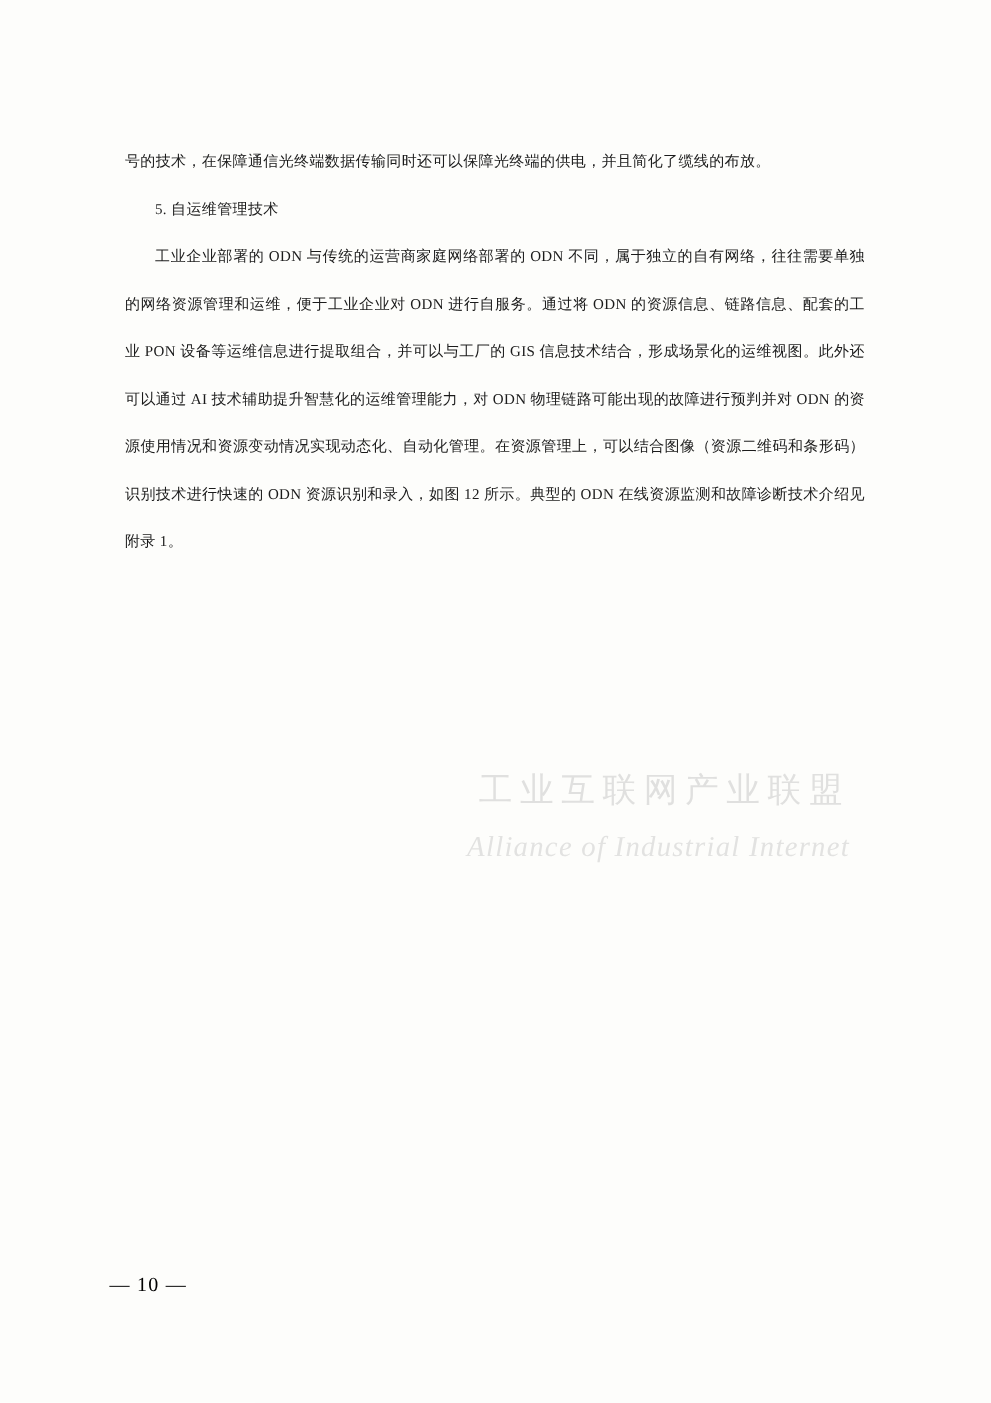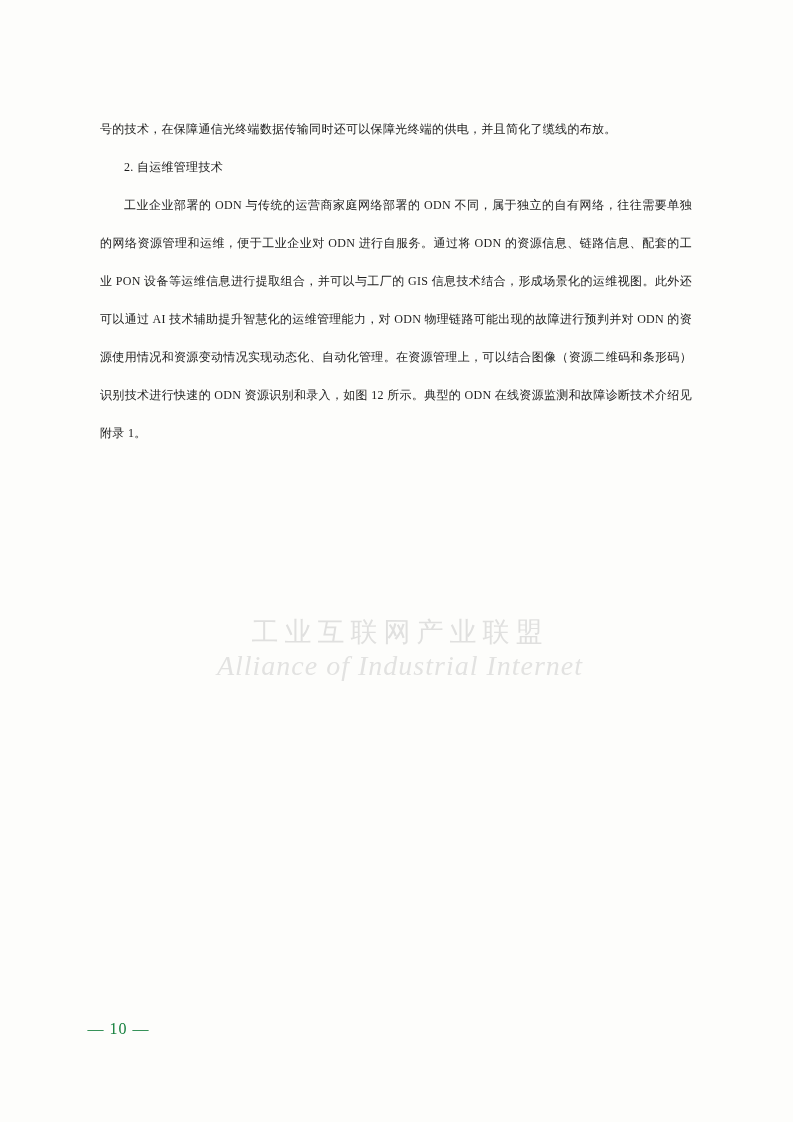--- a/index.html
+++ b/index.html
@@ -43,70 +43,70 @@
     text-indent: 2em;
   }
   .para.heading-num {
     text-indent: 2em;
   }
   .watermark {
     position: absolute;
     left: 120px;
     top: 614px;
     width: 560px;
-    text-align: center;
+    text-align: right;
     pointer-events: none;
     user-select: none;
     z-index: 5;
   }
   .watermark .wm-line1 {
     font-size: 27px;
     color: rgba(150, 150, 150, 0.28);
     letter-spacing: 6px;
     font-family: "Liberation Serif", serif;
     white-space: nowrap;
   }
   .watermark .wm-line2 {
-    font-size: 28px;
+    font-size: 23px;
     color: rgba(150, 150, 150, 0.26);
     font-style: italic;
     letter-spacing: 1px;
-    margin-top: 0;
+    margin-top: 15px;
     font-family: "Liberation Serif", serif;
     white-space: nowrap;
   }
   .page-number {
     position: absolute;
     left: 0;
     top: 1020px;
     width: 627px;
     text-align: center;
     font-size: 16px;
-    color: #15803d;
+    color: #000000;
     font-family: "Liberation Serif", serif;
     letter-spacing: 1px;
   }
   .page-number-inner {
     display: inline-block;
     margin-left: -390px;
   }
 </style>
 </head>
 <body>
 
 <div class="page">
 
   <div class="watermark">
     <div class="wm-line1">工业互联网产业联盟</div>
     <div class="wm-line2">Alliance of Industrial Internet</div>
   </div>
 
   <div class="content">
     <p class="para">号的技术，在保障通信光终端数据传输同时还可以保障光终端的供电，并且简化了缆线的布放。</p>
-    <p class="para heading-num">2. 自运维管理技术</p>
+    <p class="para heading-num">5. 自运维管理技术</p>
     <p class="para indent">工业企业部署的 ODN 与传统的运营商家庭网络部署的 ODN 不同，属于独立的自有网络，往往需要单独的网络资源管理和运维，便于工业企业对 ODN 进行自服务。通过将 ODN 的资源信息、链路信息、配套的工业 PON 设备等运维信息进行提取组合，并可以与工厂的 GIS 信息技术结合，形成场景化的运维视图。此外还可以通过 AI 技术辅助提升智慧化的运维管理能力，对 ODN 物理链路可能出现的故障进行预判并对 ODN 的资源使用情况和资源变动情况实现动态化、自动化管理。在资源管理上，可以结合图像（资源二维码和条形码）识别技术进行快速的 ODN 资源识别和录入，如图 12 所示。典型的 ODN 在线资源监测和故障诊断技术介绍见附录 1。</p>
   </div>
 
   <div class="page-number">
     <span class="page-number-inner">— 10 —</span>
   </div>
 
 </div>
 
 </body></html>

